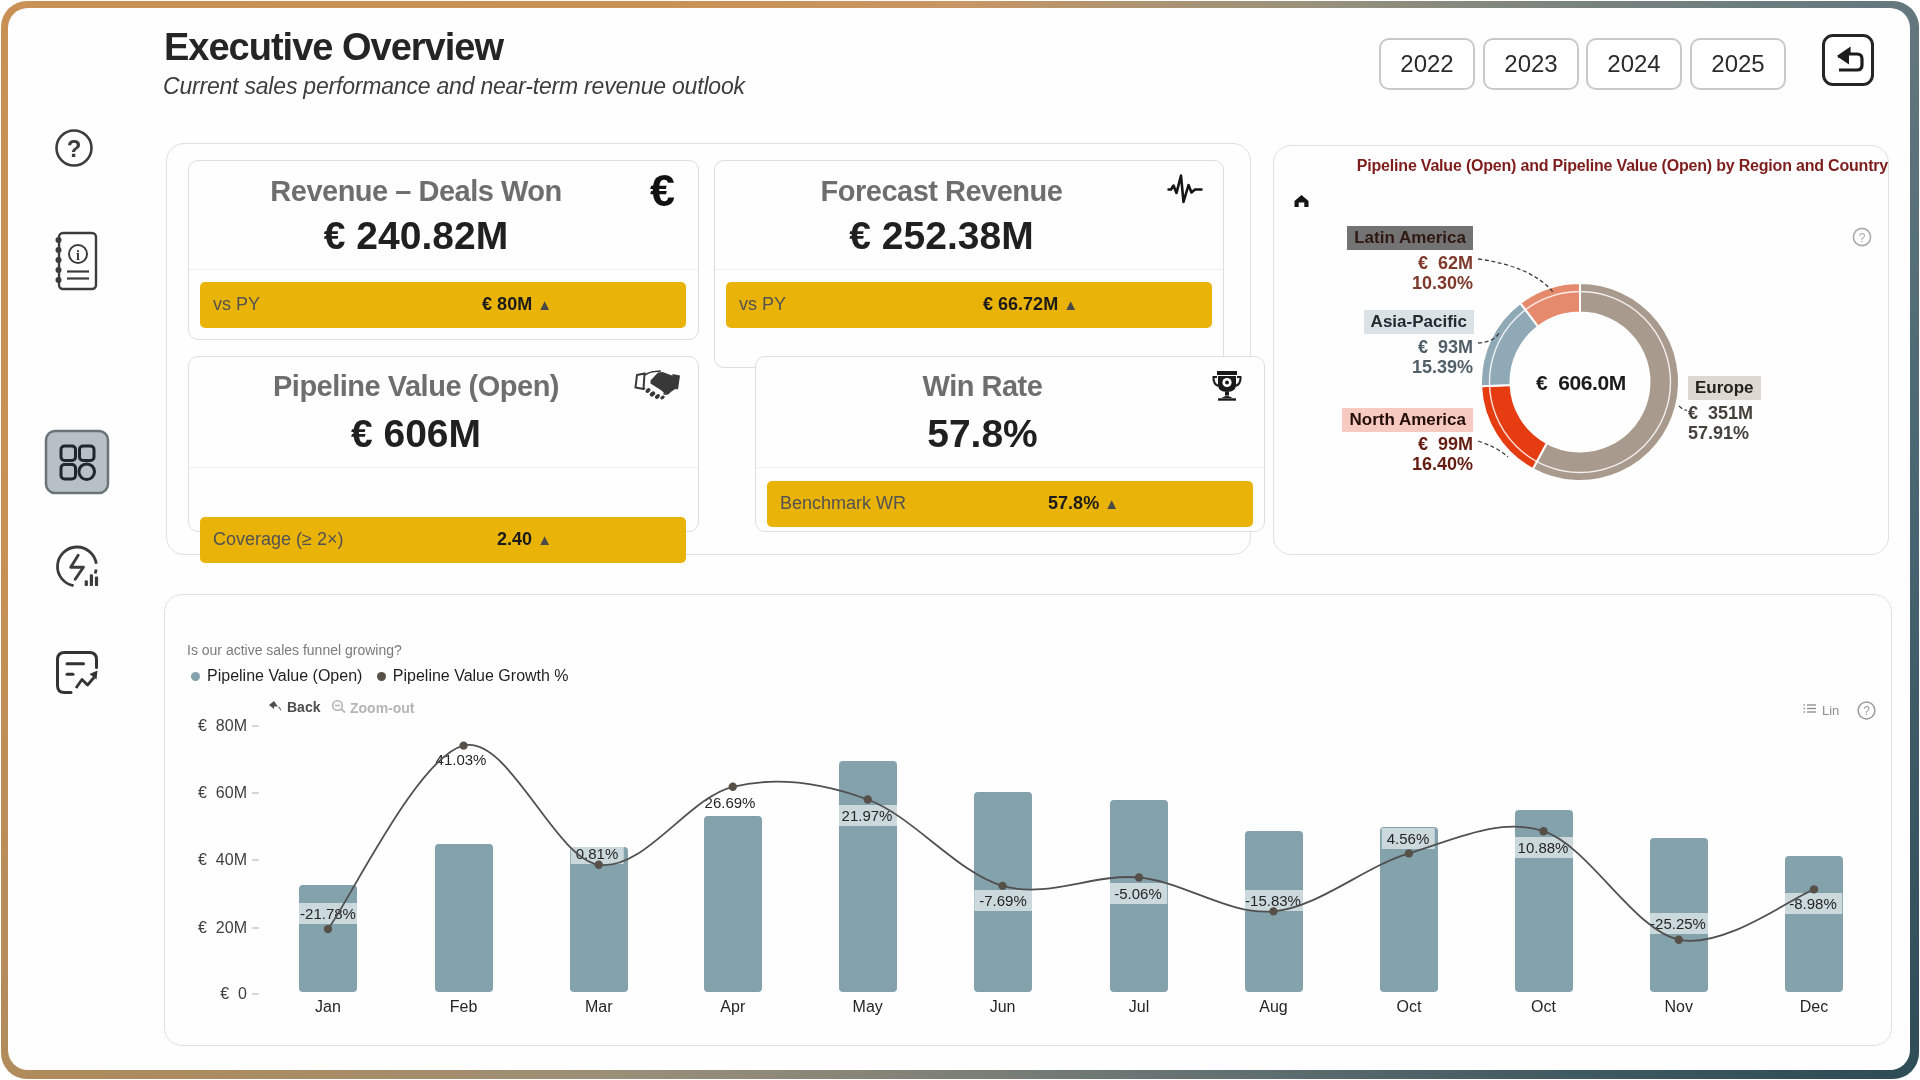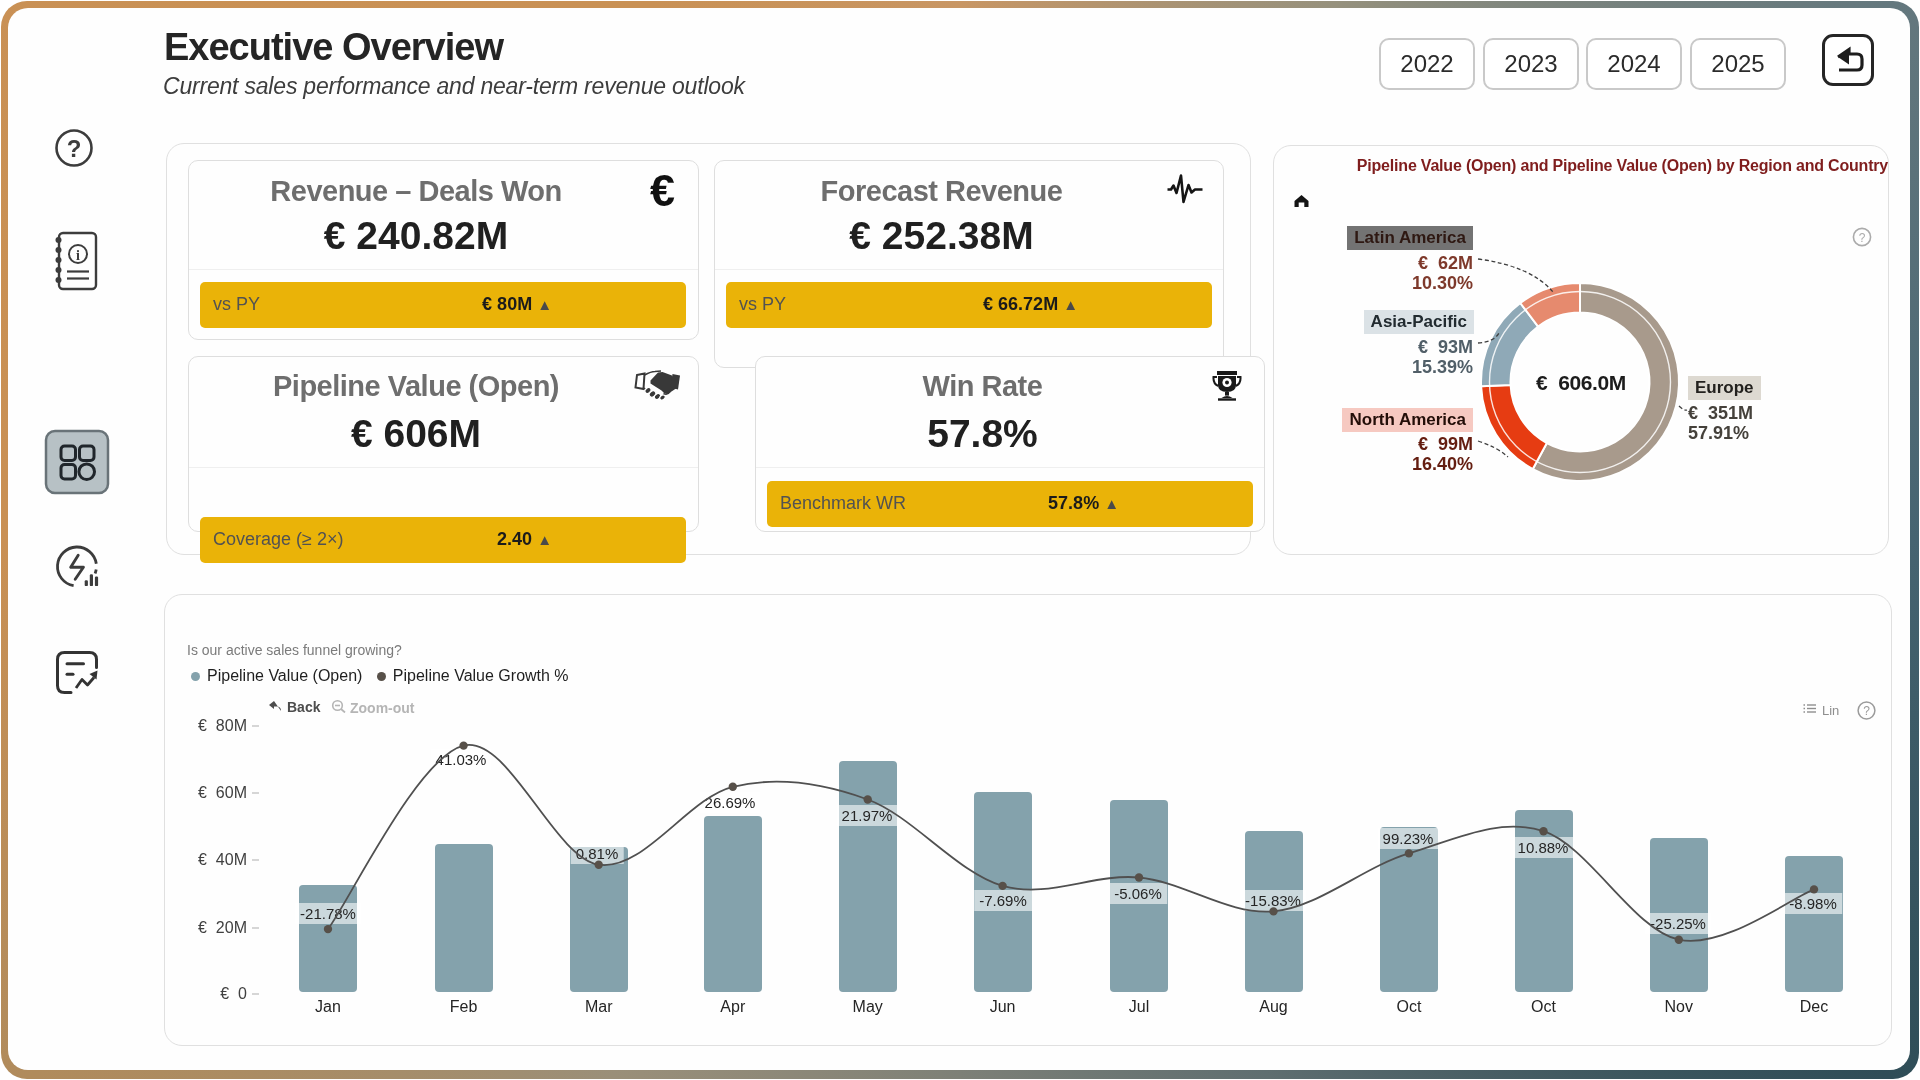--- a/index.html
+++ b/index.html
@@ -256,21 +256,21 @@
 <div class="mon" style="left:1814px;">Dec</div>
 
 <div class="chip" style="left:328px; top:903px;">-21.78%</div>
 <div class="chip" style="left:461px; top:749px;">41.03%</div>
 <div class="chip" style="left:597px; top:843px;">0.81%</div>
 <div class="chip" style="left:730px; top:792px;">26.69%</div>
 <div class="chip" style="left:867px; top:805px;">21.97%</div>
 <div class="chip" style="left:1003px; top:890px;">-7.69%</div>
 <div class="chip" style="left:1138px; top:883px;">-5.06%</div>
 <div class="chip" style="left:1273px; top:890px;">-15.83%</div>
-<div class="chip" style="left:1408px; top:828px;">99.23%</div>
+<div class="chip" style="left:1408px; top:828px;">4.56%</div>
 <div class="chip" style="left:1543px; top:837px;">10.88%</div>
 <div class="chip" style="left:1678px; top:913px;">-25.25%</div>
 <div class="chip" style="left:1813px; top:893px;">-8.98%</div>
 
 <svg class="layer" width="1920" height="1080" viewBox="0 0 1920 1080">
   <g stroke="#c4c4c4" stroke-width="1.4">
     <line x1="252" y1="726" x2="259" y2="726"></line>
     <line x1="252" y1="793" x2="259" y2="793"></line>
     <line x1="252" y1="860" x2="259" y2="860"></line>
     <line x1="252" y1="928" x2="259" y2="928"></line>

